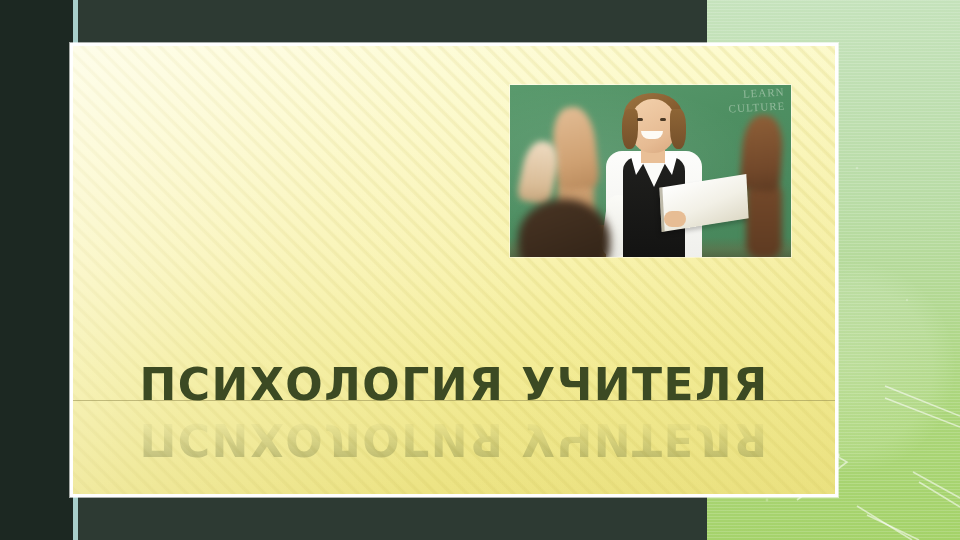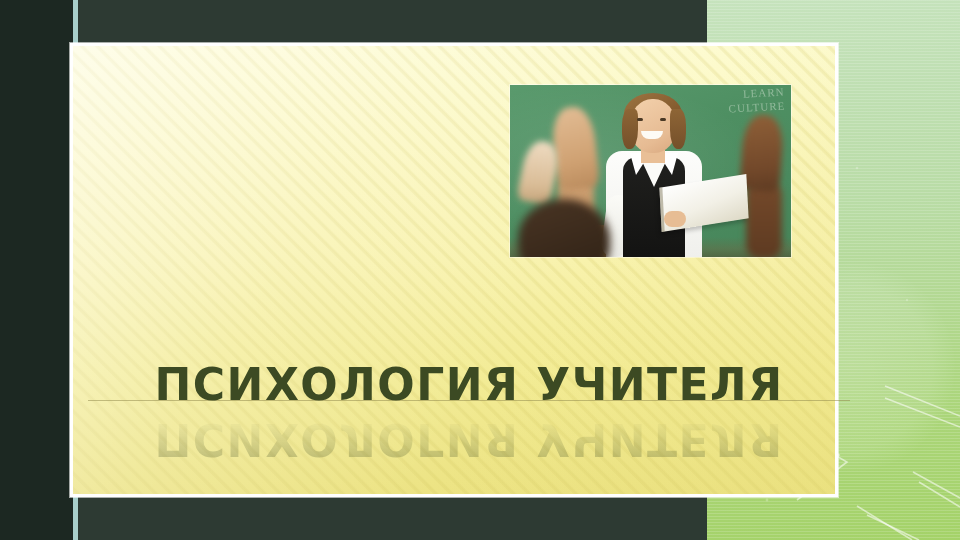--- a/index.html
+++ b/index.html
@@ -335,21 +335,21 @@
     left: 8px; bottom: -22px;
     width: 92px; height: 80px;
     border-radius: 50% 50% 40% 40%;
     background: linear-gradient(160deg, #4a3524 0%, #2e2115 100%);
     filter: blur(4px);
   }
 
   
   .title-zone {
     position: absolute;
-    left: 88px; top: 352px;
+    left: 73px; top: 352px;
     width: 842px; height: 110px;
   }
   .title-rule {
     position: absolute;
     left: 0; top: 48px;
     width: 762px; height: 1px;
     background: rgba(150,142,80,0.55);
   }
   .title {
     position: absolute;

